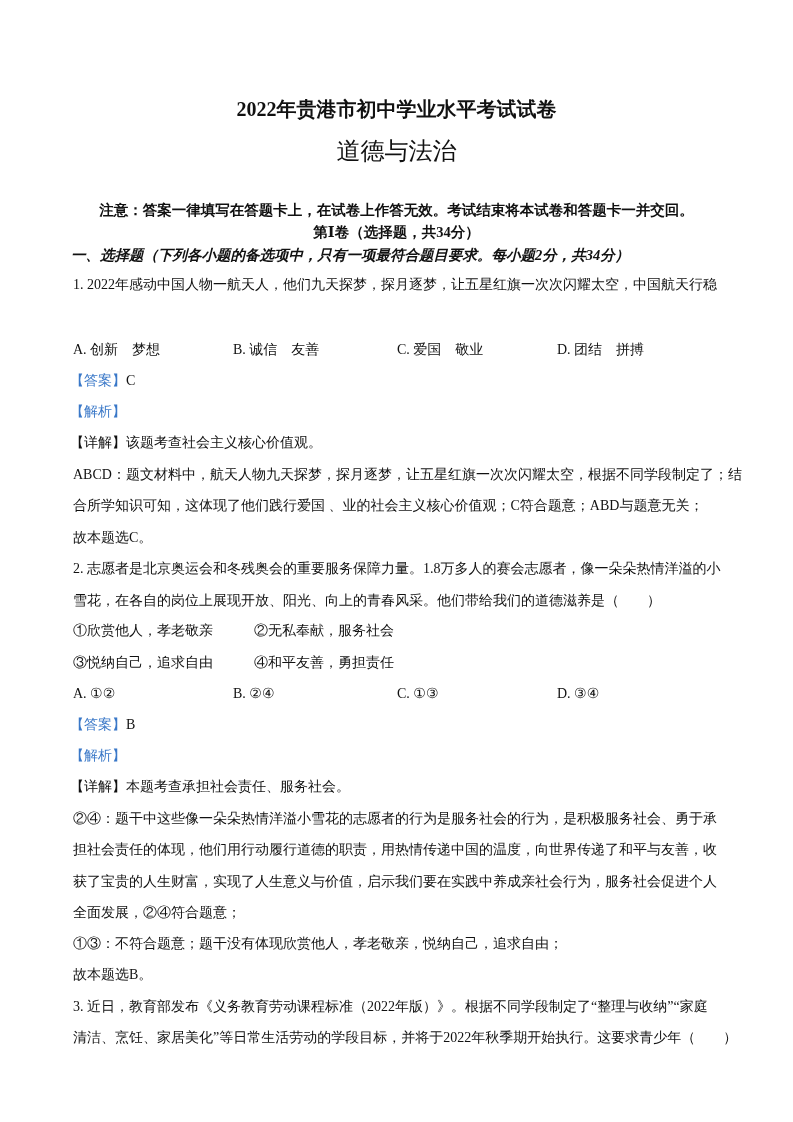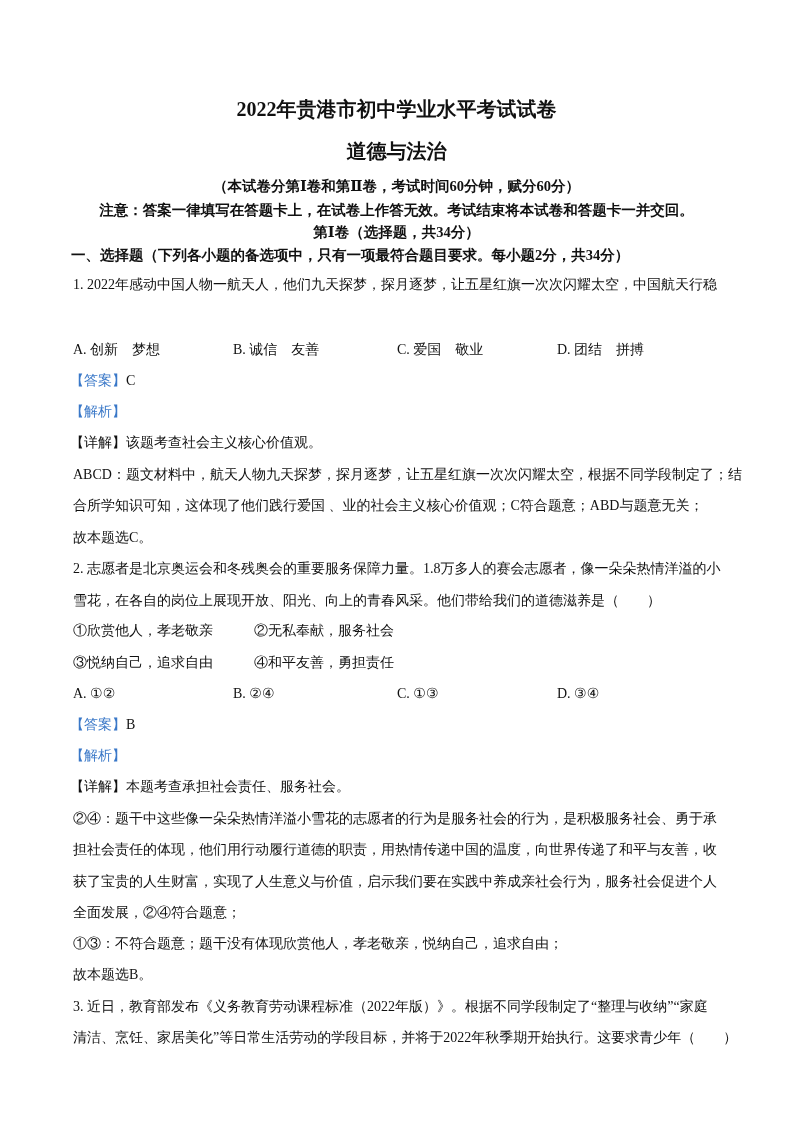--- a/index.html
+++ b/index.html
@@ -5,36 +5,35 @@
     html, body { margin: 0; padding: 0; background: #ffffff; }
     body {
       width: 793px; height: 1122px; position: relative; overflow: hidden;
       font-family: "Liberation Serif", "DejaVu Serif", serif;
       color: #111;
     }
     .page { position: absolute; left: 0; top: 0; width: 793px; height: 1122px; }
     .line { position: absolute; left: 73px; font-size: 14px; white-space: nowrap; line-height: 18px; }
     .center { left: 0; width: 793px; text-align: center; }
     .title1 { font-size: 20px; font-weight: bold; }
-    .title2 { font-size: 20px; font-weight: bold; }
+    .title2 { font-size: 24px; font-weight: normal; }
     .bold15 { font-weight: bold; font-size: 14.5px; }
     .tag { color: #3a78c8; }
     .opt { position: absolute; font-size: 14px; white-space: nowrap; line-height: 18px; }
   </style>
 </head>
 <body>
 
 <div class="page">
 
   <div class="line center title1" style="top:100px;">2022年贵港市初中学业水平考试试卷</div>
   <div class="line center title2" style="top:142px;">道德与法治</div>
-  <div class="line center bold15" style="top:177px;">（本试卷分第Ⅰ卷和第Ⅱ卷，考试时间60分钟，赋分60分）</div>
   <div class="line center bold15" style="top:201px;">注意：答案一律填写在答题卡上，在试卷上作答无效。考试结束将本试卷和答题卡一并交回。</div>
   <div class="line center bold15" style="top:223px;">第Ⅰ卷（选择题，共34分）</div>
-  <div class="line bold15" style="top:246px; left:71px;">一、选择题（下列各小题的备选项中，只有一项最符合题目要求。每小题2分，共34分）</div>
+  <div class="line bold15" style="top:246px; left:71px;font-style:italic;">一、选择题（下列各小题的备选项中，只有一项最符合题目要求。每小题2分，共34分）</div>
 
   <div class="line" style="top:276px;">1. 2022年感动中国人物一航天人，他们九天探梦，探月逐梦，让五星红旗一次次闪耀太空，中国航天行稳</div>
   <div class="opt" style="top:341px; left:73px;">A. 创新　梦想</div>
   <div class="opt" style="top:341px; left:233px;">B. 诚信　友善</div>
   <div class="opt" style="top:341px; left:397px;">C. 爱国　敬业</div>
   <div class="opt" style="top:341px; left:557px;">D. 团结　拼搏</div>
 
   <div class="line" style="top:372px; left:70px;">
     <span class="tag">【答案】</span><span>C</span>
   </div>

